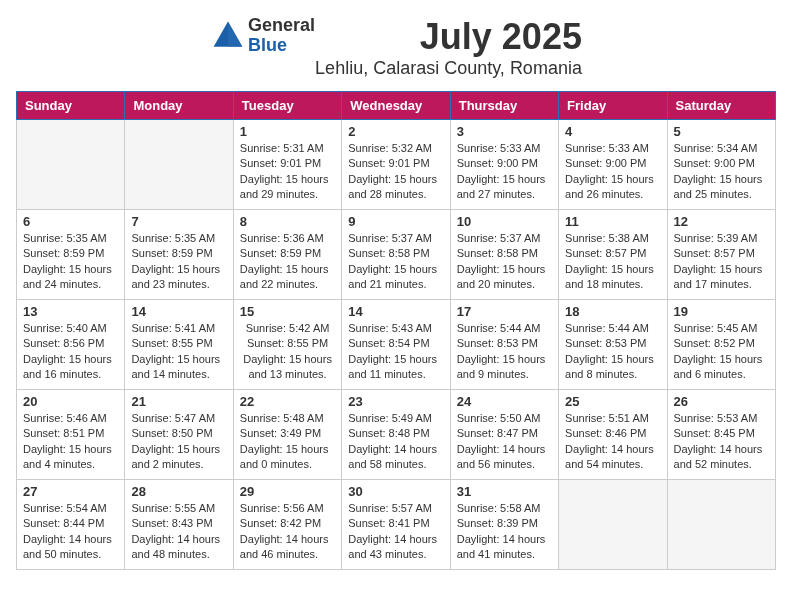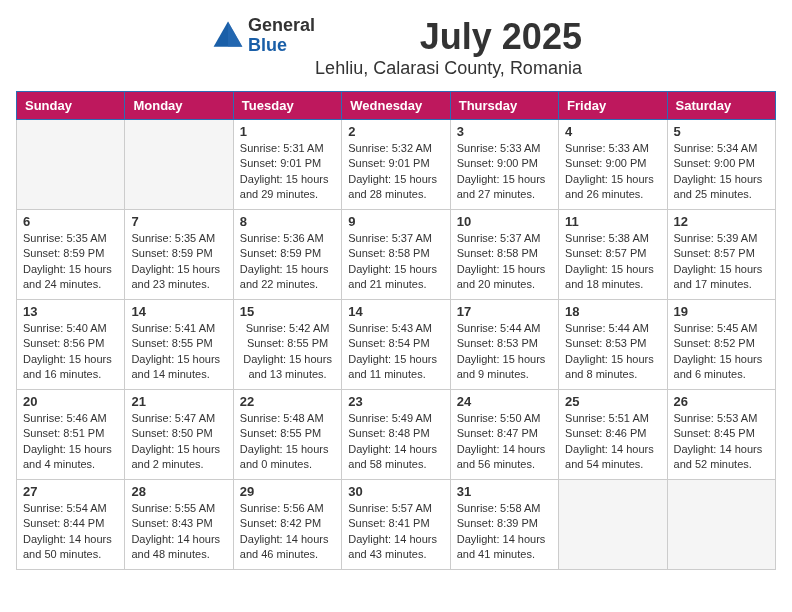--- a/index.html
+++ b/index.html
@@ -266,21 +266,21 @@
         <td>
           <span class="day-num">21</span>
           <div class="day-info" style="white-space: pre-line;">Sunrise: 5:47 AM
 Sunset: 8:50 PM
 Daylight: 15 hours
 and 2 minutes.</div>
         </td>
         <td>
           <span class="day-num">22</span>
           <div class="day-info" style="white-space: pre-line;">Sunrise: 5:48 AM
-Sunset: 8:55 PM
+Sunset: 3:49 PM
 Daylight: 15 hours
 and 0 minutes.</div>
         </td>
         <td>
           <span class="day-num">23</span>
           <div class="day-info" style="white-space: pre-line;">Sunrise: 5:49 AM
 Sunset: 8:48 PM
 Daylight: 14 hours
 and 58 minutes.</div>
         </td>

